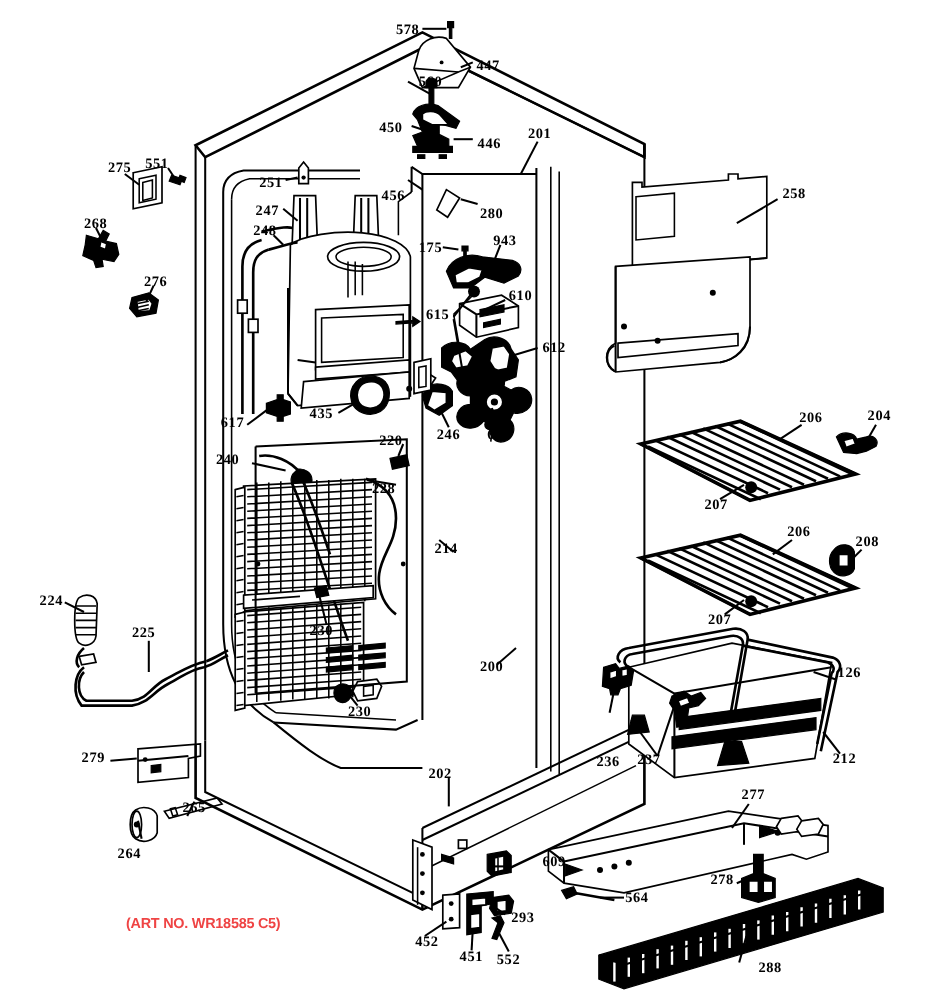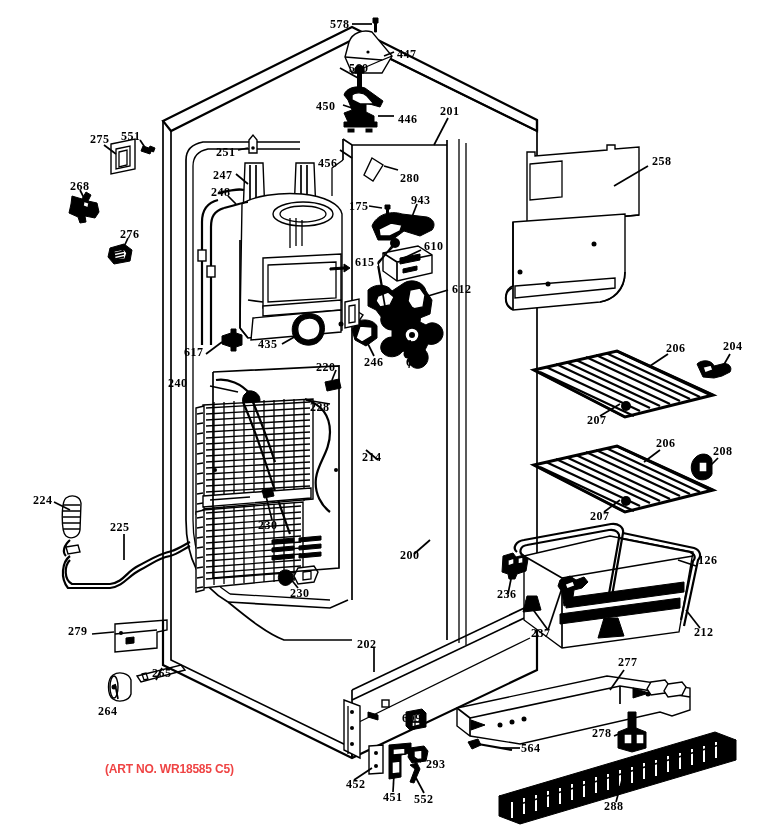--- a/index.html
+++ b/index.html
@@ -522,46 +522,46 @@
   <div class="callout" style="left:349px;top:200px;">175</div>
   <div class="callout" style="left:411px;top:194px;">943</div>
   <div class="callout" style="left:424px;top:240px;">610</div>
   <div class="callout" style="left:355px;top:256px;">615</div>
   <div class="callout" style="left:452px;top:283px;">612</div>
   <div class="callout" style="left:184px;top:346px;">617</div>
   <div class="callout" style="left:258px;top:338px;">435</div>
   <div class="callout" style="left:364px;top:356px;">246</div>
   <div class="callout" style="left:406px;top:356px;">613</div>
   <div class="callout" style="left:316px;top:361px;">220</div>
-  <div class="callout" style="left:168px;top:377px;">240</div>
+  <div class="callout" style="left:180px;top:377px;">240</div>
   <div class="callout" style="left:310px;top:401px;">228</div>
   <div class="callout" style="left:258px;top:519px;">230</div>
   <div class="callout" style="left:290px;top:587px;">230</div>
   <div class="callout" style="left:362px;top:451px;">214</div>
   <div class="callout" style="left:400px;top:549px;">200</div>
   <div class="callout" style="left:33px;top:494px;">224</div>
   <div class="callout" style="left:110px;top:521px;">225</div>
   <div class="callout" style="left:68px;top:625px;">279</div>
   <div class="callout" style="left:98px;top:684px;margin-top:21px;">264</div>
   <div class="callout" style="left:152px;top:667px;">265</div>
   <div class="callout" style="left:357px;top:638px;">202</div>
-  <div class="callout" style="left:402px;top:712px;">609</div>
+  <div class="callout" style="left:416px;top:712px;padding-left:36px;">609</div>
   <div class="callout" style="left:426px;top:758px;">293</div>
   <div class="callout" style="left:346px;top:778px;">452</div>
   <div class="callout" style="left:383px;top:791px;">451</div>
   <div class="callout" style="left:414px;top:793px;">552</div>
   <div class="callout" style="left:652px;top:155px;">258</div>
   <div class="callout" style="left:666px;top:342px;">206</div>
   <div class="callout" style="left:723px;top:340px;">204</div>
   <div class="callout" style="left:587px;top:414px;">207</div>
   <div class="callout" style="left:656px;top:437px;">206</div>
   <div class="callout" style="left:713px;top:445px;">208</div>
   <div class="callout" style="left:590px;top:510px;">207</div>
-  <div class="callout" style="left:497px;top:588px;">236</div>
+  <div class="callout" style="left:497px;top:628px;">236</div>
   <div class="callout" style="left:531px;top:627px;">237</div>
   <div class="callout" style="left:698px;top:554px;">126</div>
   <div class="callout" style="left:694px;top:626px;">212</div>
   <div class="callout" style="left:618px;top:656px;">277</div>
   <div class="callout" style="left:592px;top:727px;">278</div>
   <div class="callout" style="left:521px;top:742px;font-family:Liberation Serif, serif;">564</div>
-  <div class="callout" style="left:604px;top:800px;">288</div>
+  <div class="callout" style="left:632px;top:800px;">288</div>
 
 </div>
 
 </body></html>

